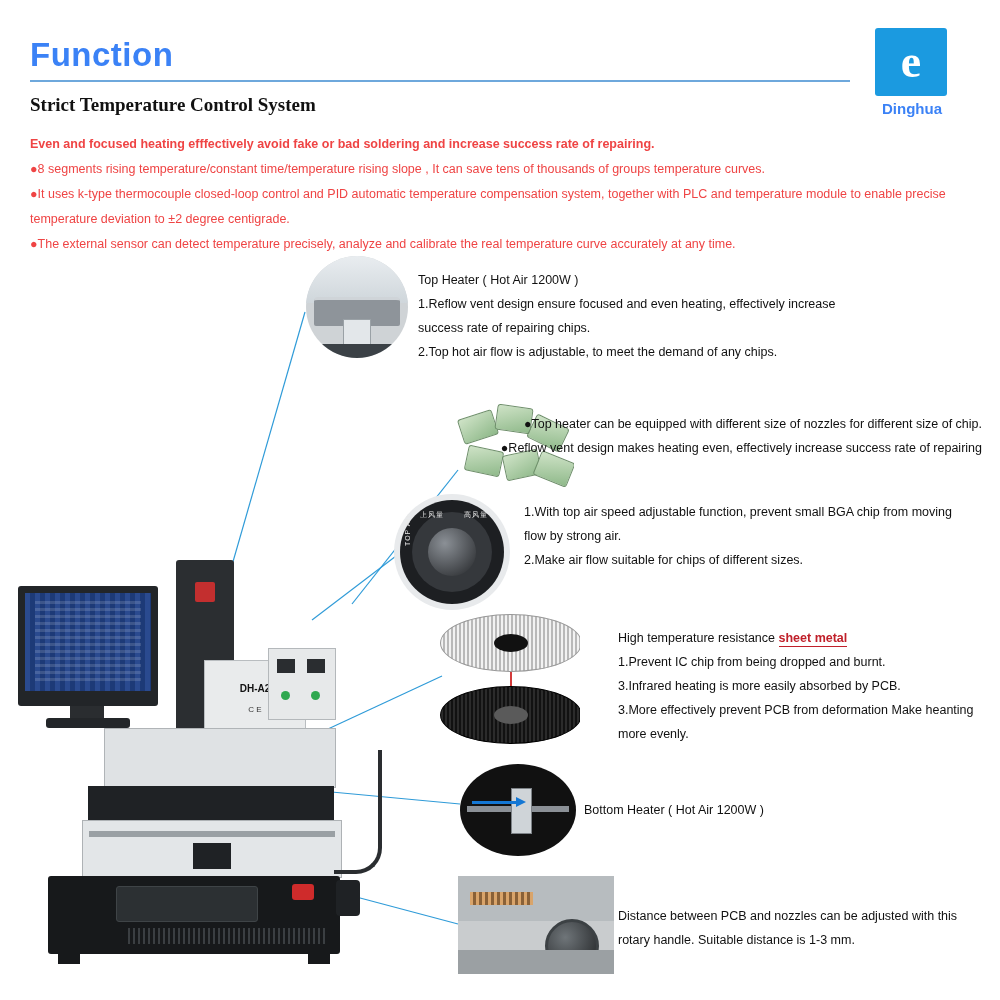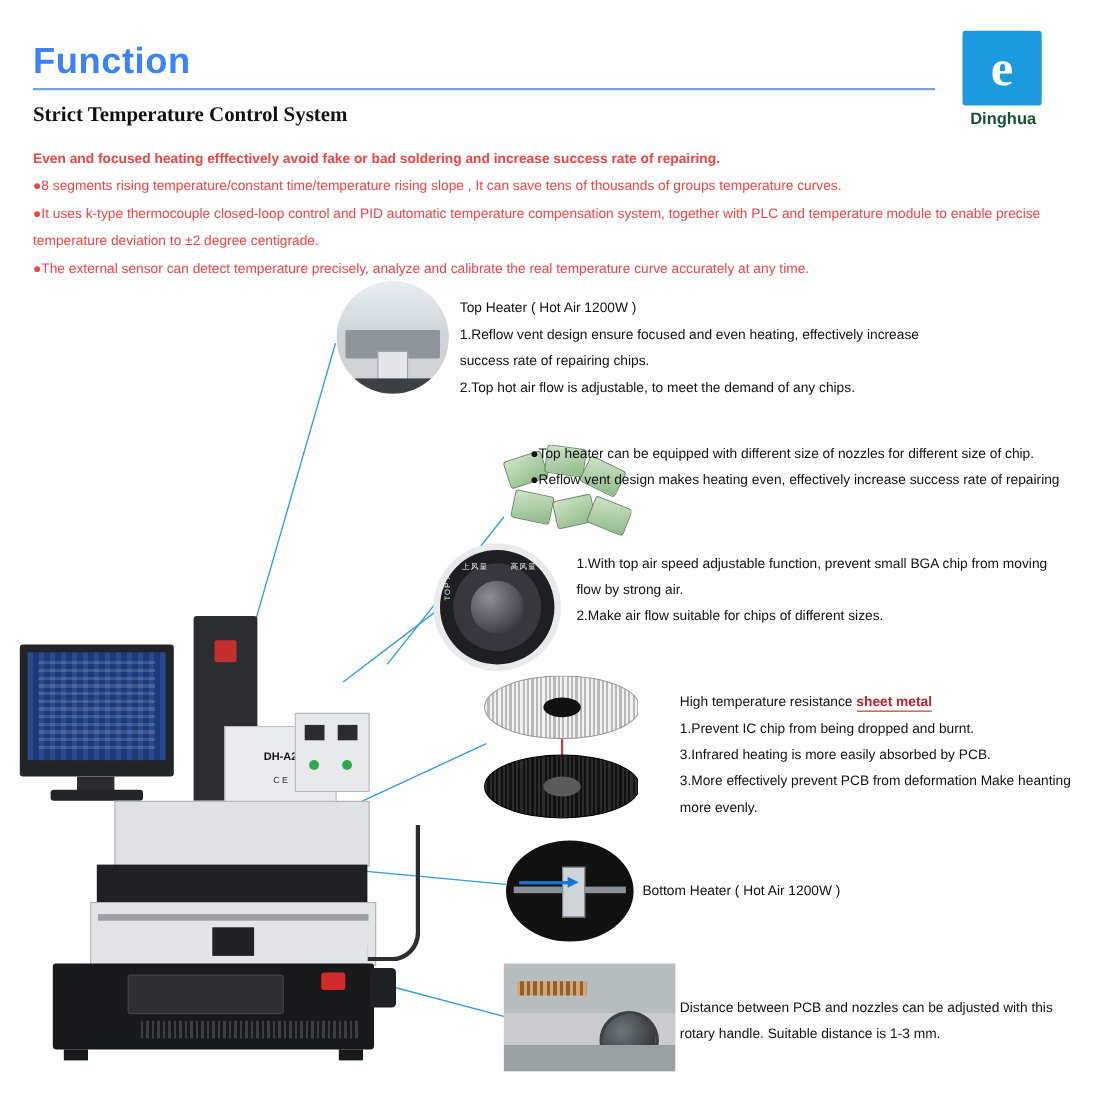--- a/index.html
+++ b/index.html
@@ -68,21 +68,21 @@
     line-height: 68px;
     text-align: center;
     font-weight: bold;
   }
   .logo-text {
     position: absolute;
     left: 862px;
     top: 100px;
     width: 100px;
     text-align: center;
-    color: #14532d;
+    color: #3b82f6;
     font-weight: bold;
     font-size: 15px;
     font-family: "Liberation Sans", sans-serif;
   }
 
   
   .intro {
     position: absolute;
     left: 30px;
     top: 132px;
@@ -253,21 +253,21 @@
   </div>
 
   <div class="photo ph-nozzles">
     <div class="nz" style="left:4px;  top:10px; transform:rotate(-18deg);"></div>
     <div class="nz" style="left:40px; top:2px;  transform:rotate(8deg);"></div>
     <div class="nz" style="left:74px; top:16px; transform:rotate(26deg);"></div>
     <div class="nz" style="left:10px; top:44px; transform:rotate(12deg);"></div>
     <div class="nz" style="left:48px; top:48px; transform:rotate(-12deg);"></div>
     <div class="nz" style="left:80px; top:52px; transform:rotate(22deg);"></div>
   </div>
-  <div class="callout" style="left:482px; top:400px; width:500px;">
+  <div class="callout" style="left:482px; top:412px; width:500px;text-align:right;">
     <span class="hd">●Top heater can be equipped with different size of nozzles for different size  of chip.</span>
     <span class="hd">●Reflow vent design makes heating even, effectively increase  success rate of repairing</span>
   </div>
 
   <div class="photo circle ph-knob">
     <div class="ring"></div>
     <div class="ring2"></div>
     <div class="dial"></div>
     <div class="knob-label">
       <span style="left:10px; top:52px; transform:rotate(-90deg); transform-origin:left top;">TOP AIR FLOW ADJUST</span>

